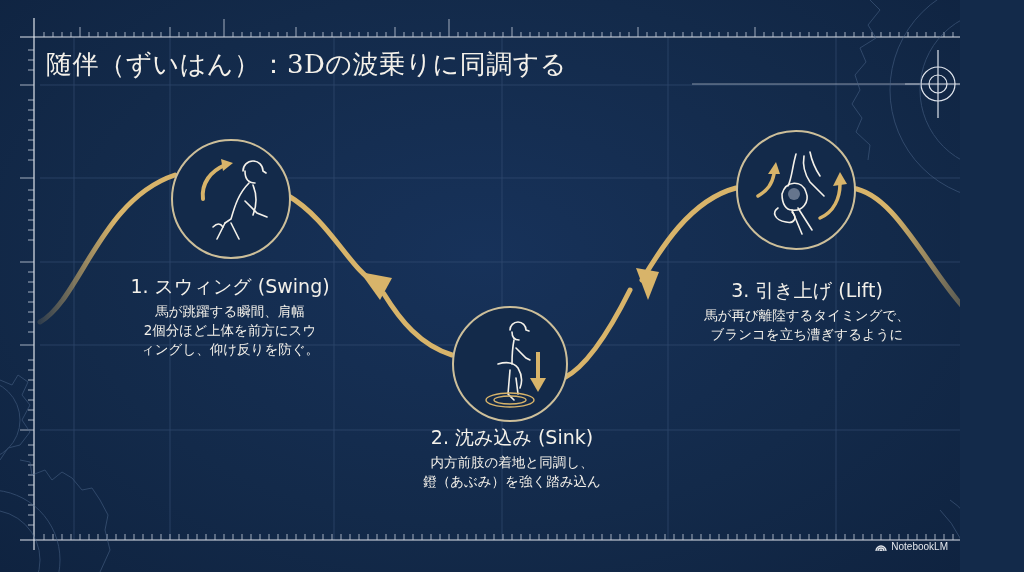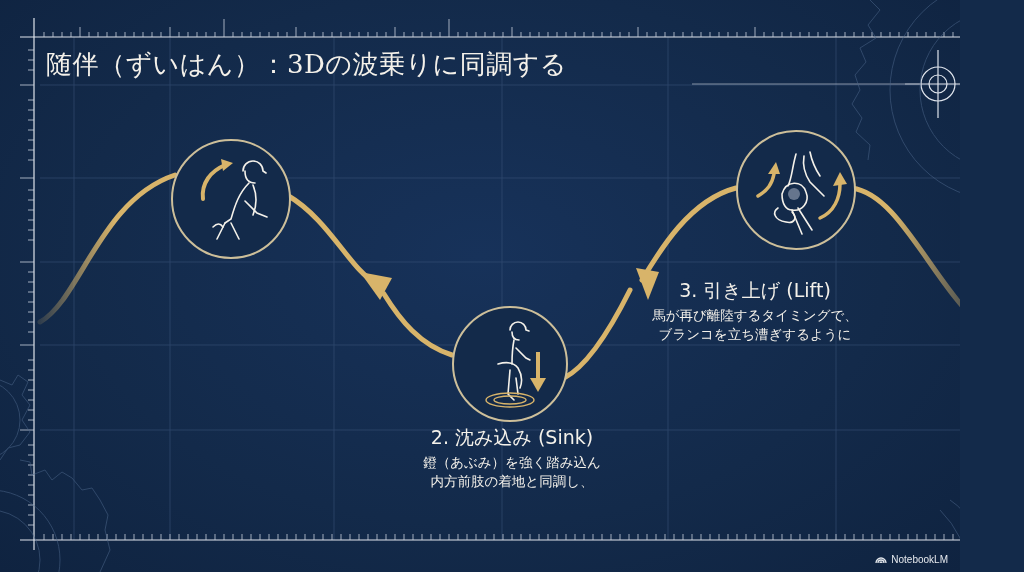--- a/index.html
+++ b/index.html
@@ -5,27 +5,27 @@
   html, body { margin:0; padding:0; }
   body { width:1024px; height:572px; overflow:hidden; background:#132a4a; font-family:"DejaVu Sans","Liberation Sans",sans-serif; }
   .stage { position:relative; width:960px; height:572px; background:radial-gradient(ellipse at 50% 45%, #17325a 0%, #132a4a 60%, #0f2340 100%); overflow:hidden; }
   svg.bg { position:absolute; left:0; top:0; }
   .title { position:absolute; left:46px; top:47px; font-family:"DejaVu Serif","Liberation Serif",serif; font-size:26px; color:#f4f1ea; letter-spacing:0.5px; white-space:nowrap; }
   .step { position:absolute; text-align:center; color:#f4f1ea; }
   .step .heading { font-size:19px; font-weight:normal; white-space:nowrap; margin-bottom:2px; }
   .step .desc { font-size:13.5px; line-height:19px; white-space:nowrap; }
   .step1 { left:110px; top:274px; width:240px; }
   .step2 { left:392px; top:425px; width:240px; }
-  .step3 { left:620px; top:278px; width:270px; }
+  .step3 { left:672px; top:278px; width:270px; }
   .icon-circle { position:absolute; border-radius:50%; border:2.5px solid #cdbf9a; background:#132a4a; }
   .ic1 { left:171px; top:139px; width:116px; height:116px; }
   .ic2 { left:452px; top:306px; width:112px; height:112px; }
   .ic3 { left:736px; top:130px; width:116px; height:116px; }
   .icon-circle svg { position:absolute; left:0; top:0; }
-  .brand { position:absolute; right:12px; bottom:7px; color:#e6e9ee; font-size:10px; display:flex; align-items:flex-start; gap:4px; font-family:"Liberation Sans",sans-serif; }
+  .brand { position:absolute; right:12px; bottom:20px; color:#e6e9ee; font-size:10px; display:flex; align-items:center; gap:4px; font-family:"Liberation Sans",sans-serif; }
 </style>
 </head>
 <body>
 
 <div class="stage">
 
   <svg class="bg" width="1024" height="572" viewBox="0 0 1024 572">
     <defs>
       <linearGradient id="waveGrad" x1="0" x2="1" y1="0" y2="0">
         <stop offset="0" stop-color="#d8b46a" stop-opacity="0.15"></stop>
@@ -139,26 +139,34 @@
         <path d="M66 24 c-2 12 2 20 6 26 l14 14"></path>
         <path d="M72 20 c2 10 6 18 10 24"></path>
         <path d="M44 62 c4 -14 20 -14 24 -2 c4 10 -4 20 -14 18 c-6 0 -10 -6 -10 -16z"></path>
         <path d="M40 76 c-6 4 -4 12 8 14 c8 2 12 -4 6 -10"></path>
         <path d="M54 78 l10 24 M60 76 l14 22"></path>
       </g>
       <circle cx="56" cy="62" r="6" fill="#8a96aa" opacity="0.7"></circle>
     </svg>
   </div>
 
+  <div class="step step1">
+    <div class="heading">1. スウィング (Swing)</div>
+    <div class="desc">
+      <div>馬が跳躍する瞬間、肩幅</div>
+      <div>2個分ほど上体を前方にスウ</div>
+      <div>ィングし、仰け反りを防ぐ。</div>
+    </div>
+  </div>
 
   <div class="step step2">
     <div class="heading">2. 沈み込み (Sink)</div>
     <div class="desc">
+      <div>内方前肢の着地と同調し、</div>
       <div>鐙（あぶみ）を強く踏み込ん</div>
-      <div>内方前肢の着地と同調し、</div>
     </div>
   </div>
 
   <div class="step step3">
     <div class="heading">3. 引き上げ (Lift)</div>
     <div class="desc">
       <div>馬が再び離陸するタイミングで、</div>
       <div>ブランコを立ち漕ぎするように</div>
     </div>
   </div>

